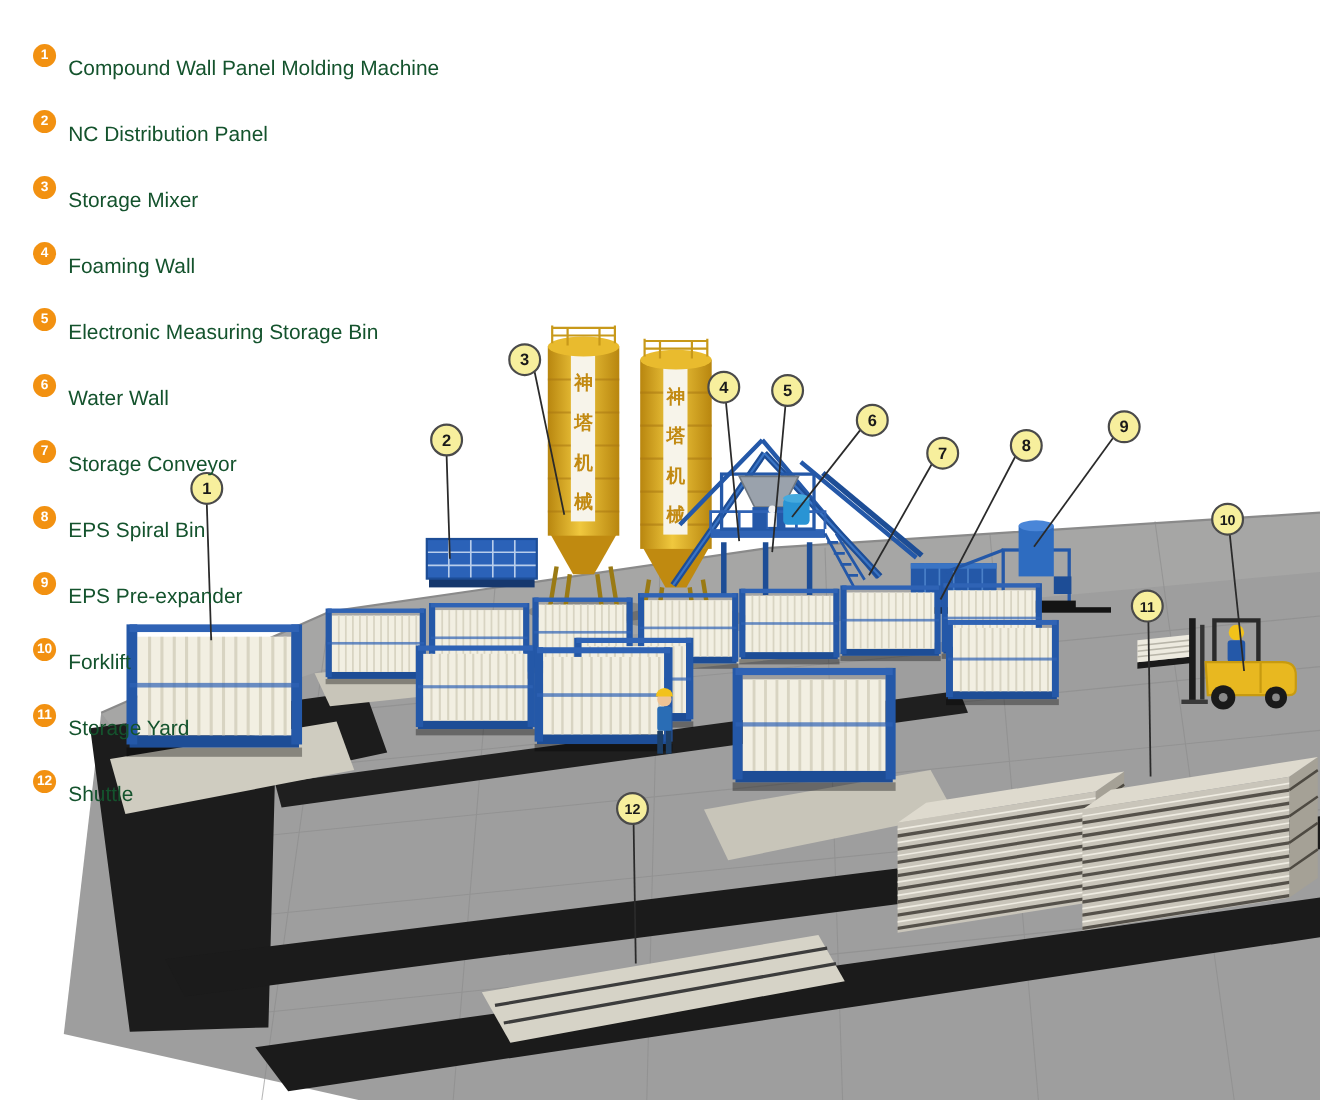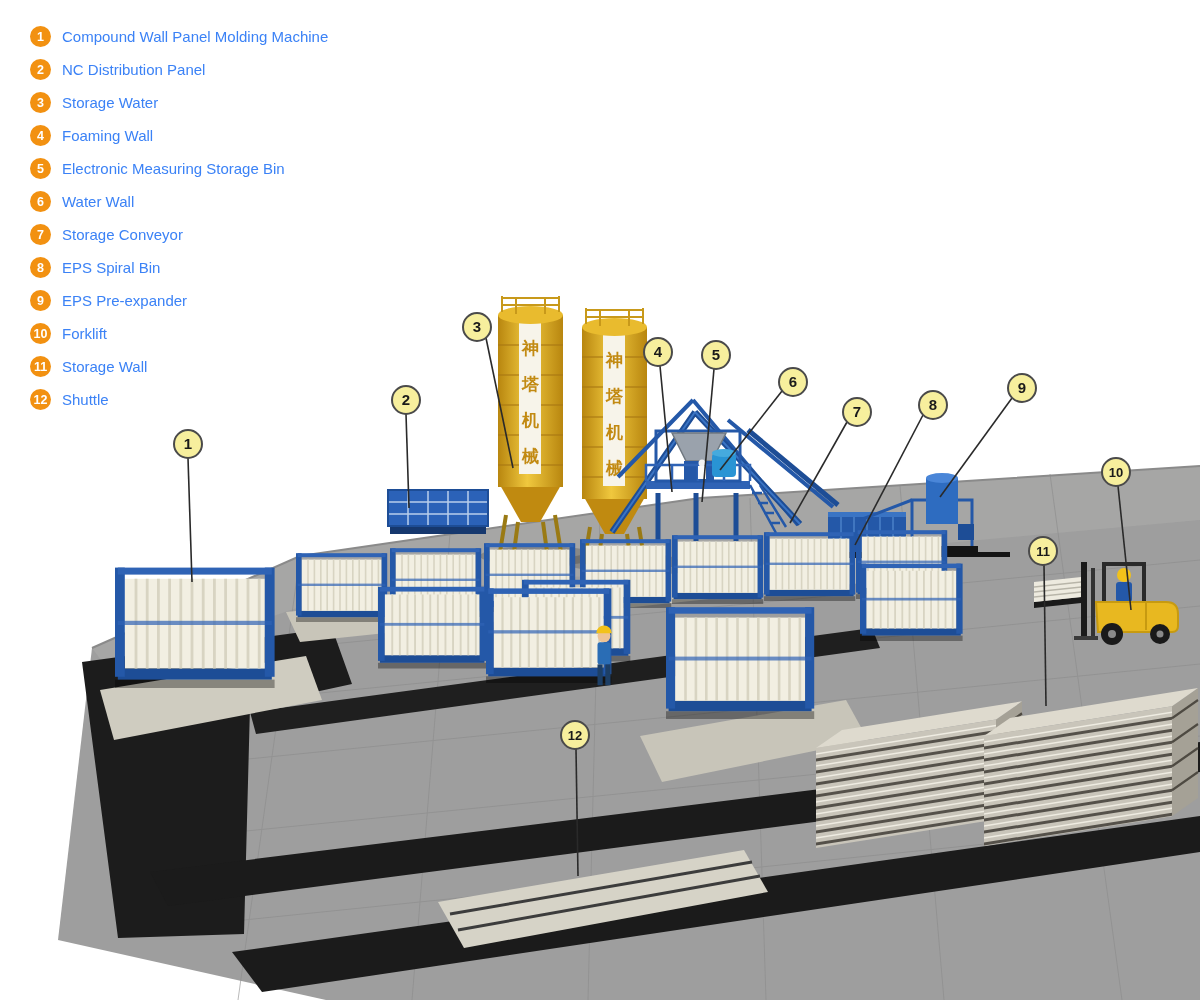--- a/index.html
+++ b/index.html
@@ -4,21 +4,21 @@
 <style>
   html,body{margin:0;padding:0;background:#ffffff;}
   .page{position:relative;width:1200px;height:1000px;background:#ffffff;overflow:hidden;
         font-family:"Liberation Sans",sans-serif;}
   svg.scene{position:absolute;left:0;top:0;}
   .legend{position:absolute;top:26px;left:30px;z-index:5;}
   .legend-row{display:flex;align-items:center;gap:11px;margin-bottom:12px;}
   .badge{width:21px;height:21px;border-radius:50%;background:#f29111;color:#ffffff;
          font-weight:bold;font-size:12.5px;display:flex;align-items:center;justify-content:center;
          flex:0 0 21px;}
-  .label{font-size:15px;color:#3b82f6;}
+  .label{font-size:19px;color:#14532d;margin-top:26px;}
   .callout-num{font-weight:bold;fill:#1a1a1a;}
 </style>
 </head>
 <body>
 
 <div class="page">
 
   <svg class="scene" width="1200" height="1000" viewBox="0 0 1200 1000">
     <defs>
       <linearGradient id="goldGrad" x1="0" y1="0" x2="1" y2="0">
@@ -255,21 +255,21 @@
     <div class="legend-row">
       <span class="badge">1</span>
       <span class="label">Compound Wall Panel Molding Machine</span>
     </div>
     <div class="legend-row">
       <span class="badge">2</span>
       <span class="label">NC Distribution Panel</span>
     </div>
     <div class="legend-row">
       <span class="badge">3</span>
-      <span class="label">Storage Water</span>
+      <span class="label">Storage Mixer</span>
     </div>
     <div class="legend-row">
       <span class="badge">4</span>
       <span class="label">Foaming Wall</span>
     </div>
     <div class="legend-row">
       <span class="badge">5</span>
       <span class="label">Electronic Measuring Storage Bin</span>
     </div>
     <div class="legend-row">
@@ -287,21 +287,21 @@
     <div class="legend-row">
       <span class="badge">9</span>
       <span class="label">EPS Pre-expander</span>
     </div>
     <div class="legend-row">
       <span class="badge">10</span>
       <span class="label">Forklift</span>
     </div>
     <div class="legend-row">
       <span class="badge">11</span>
-      <span class="label">Storage Wall</span>
+      <span class="label">Storage Yard</span>
     </div>
     <div class="legend-row">
       <span class="badge">12</span>
       <span class="label">Shuttle</span>
     </div>
   </div>
 
 </div>
 
 </body></html>

